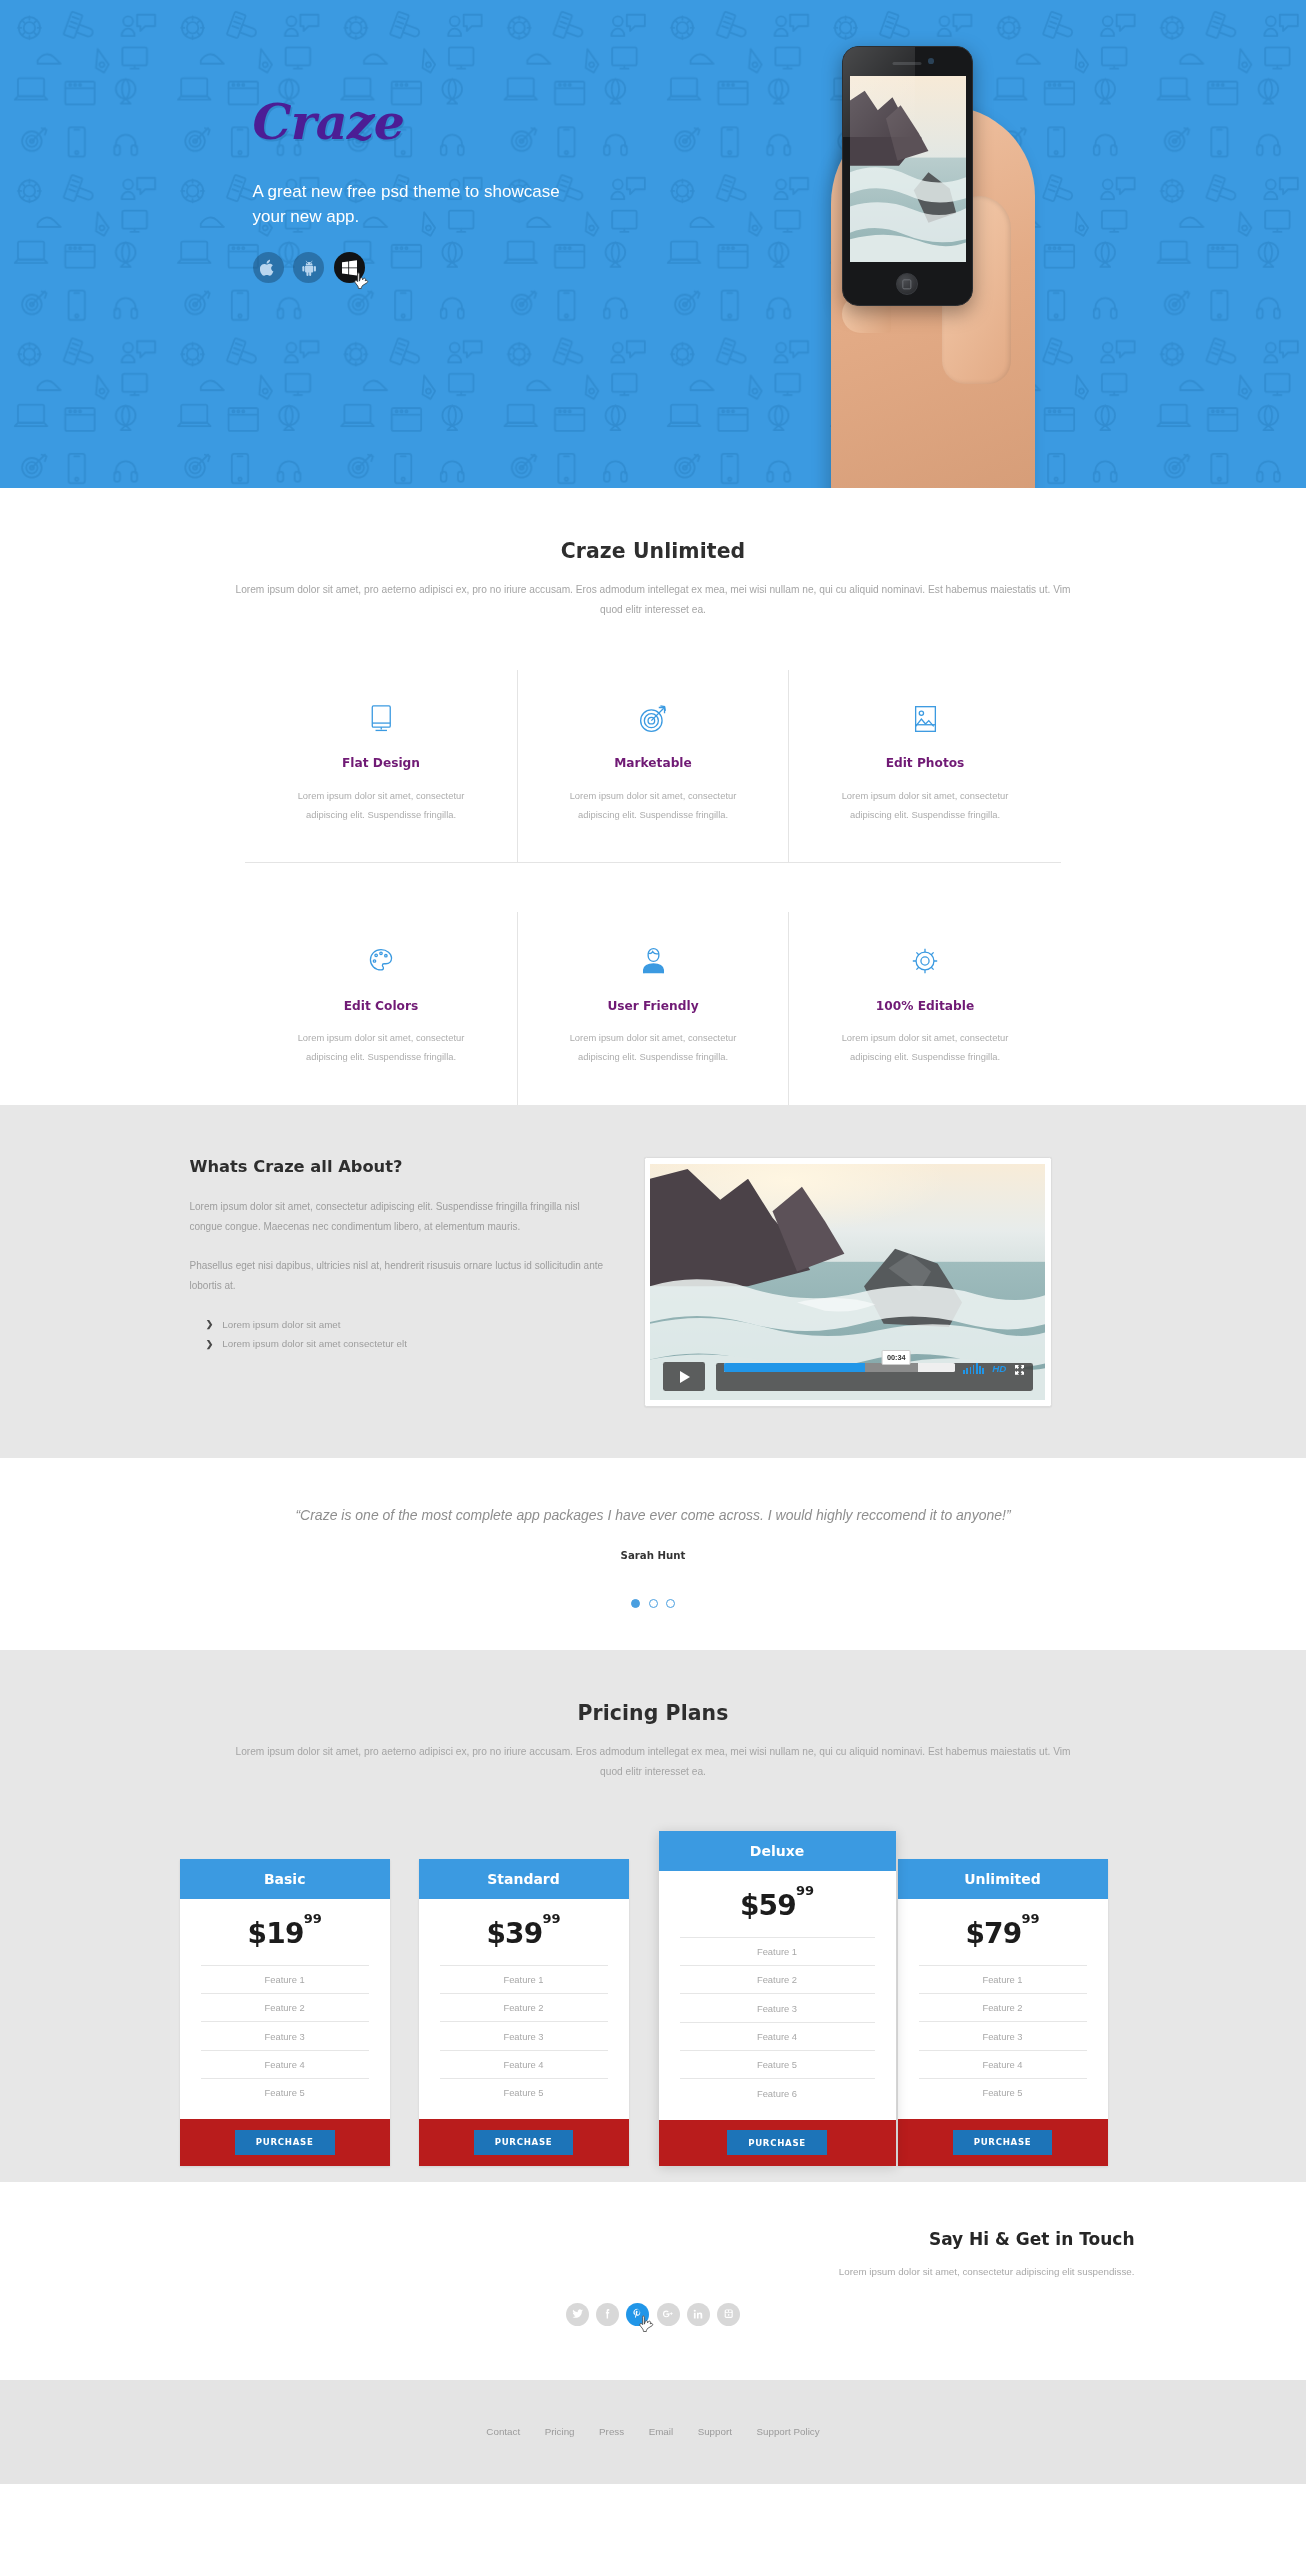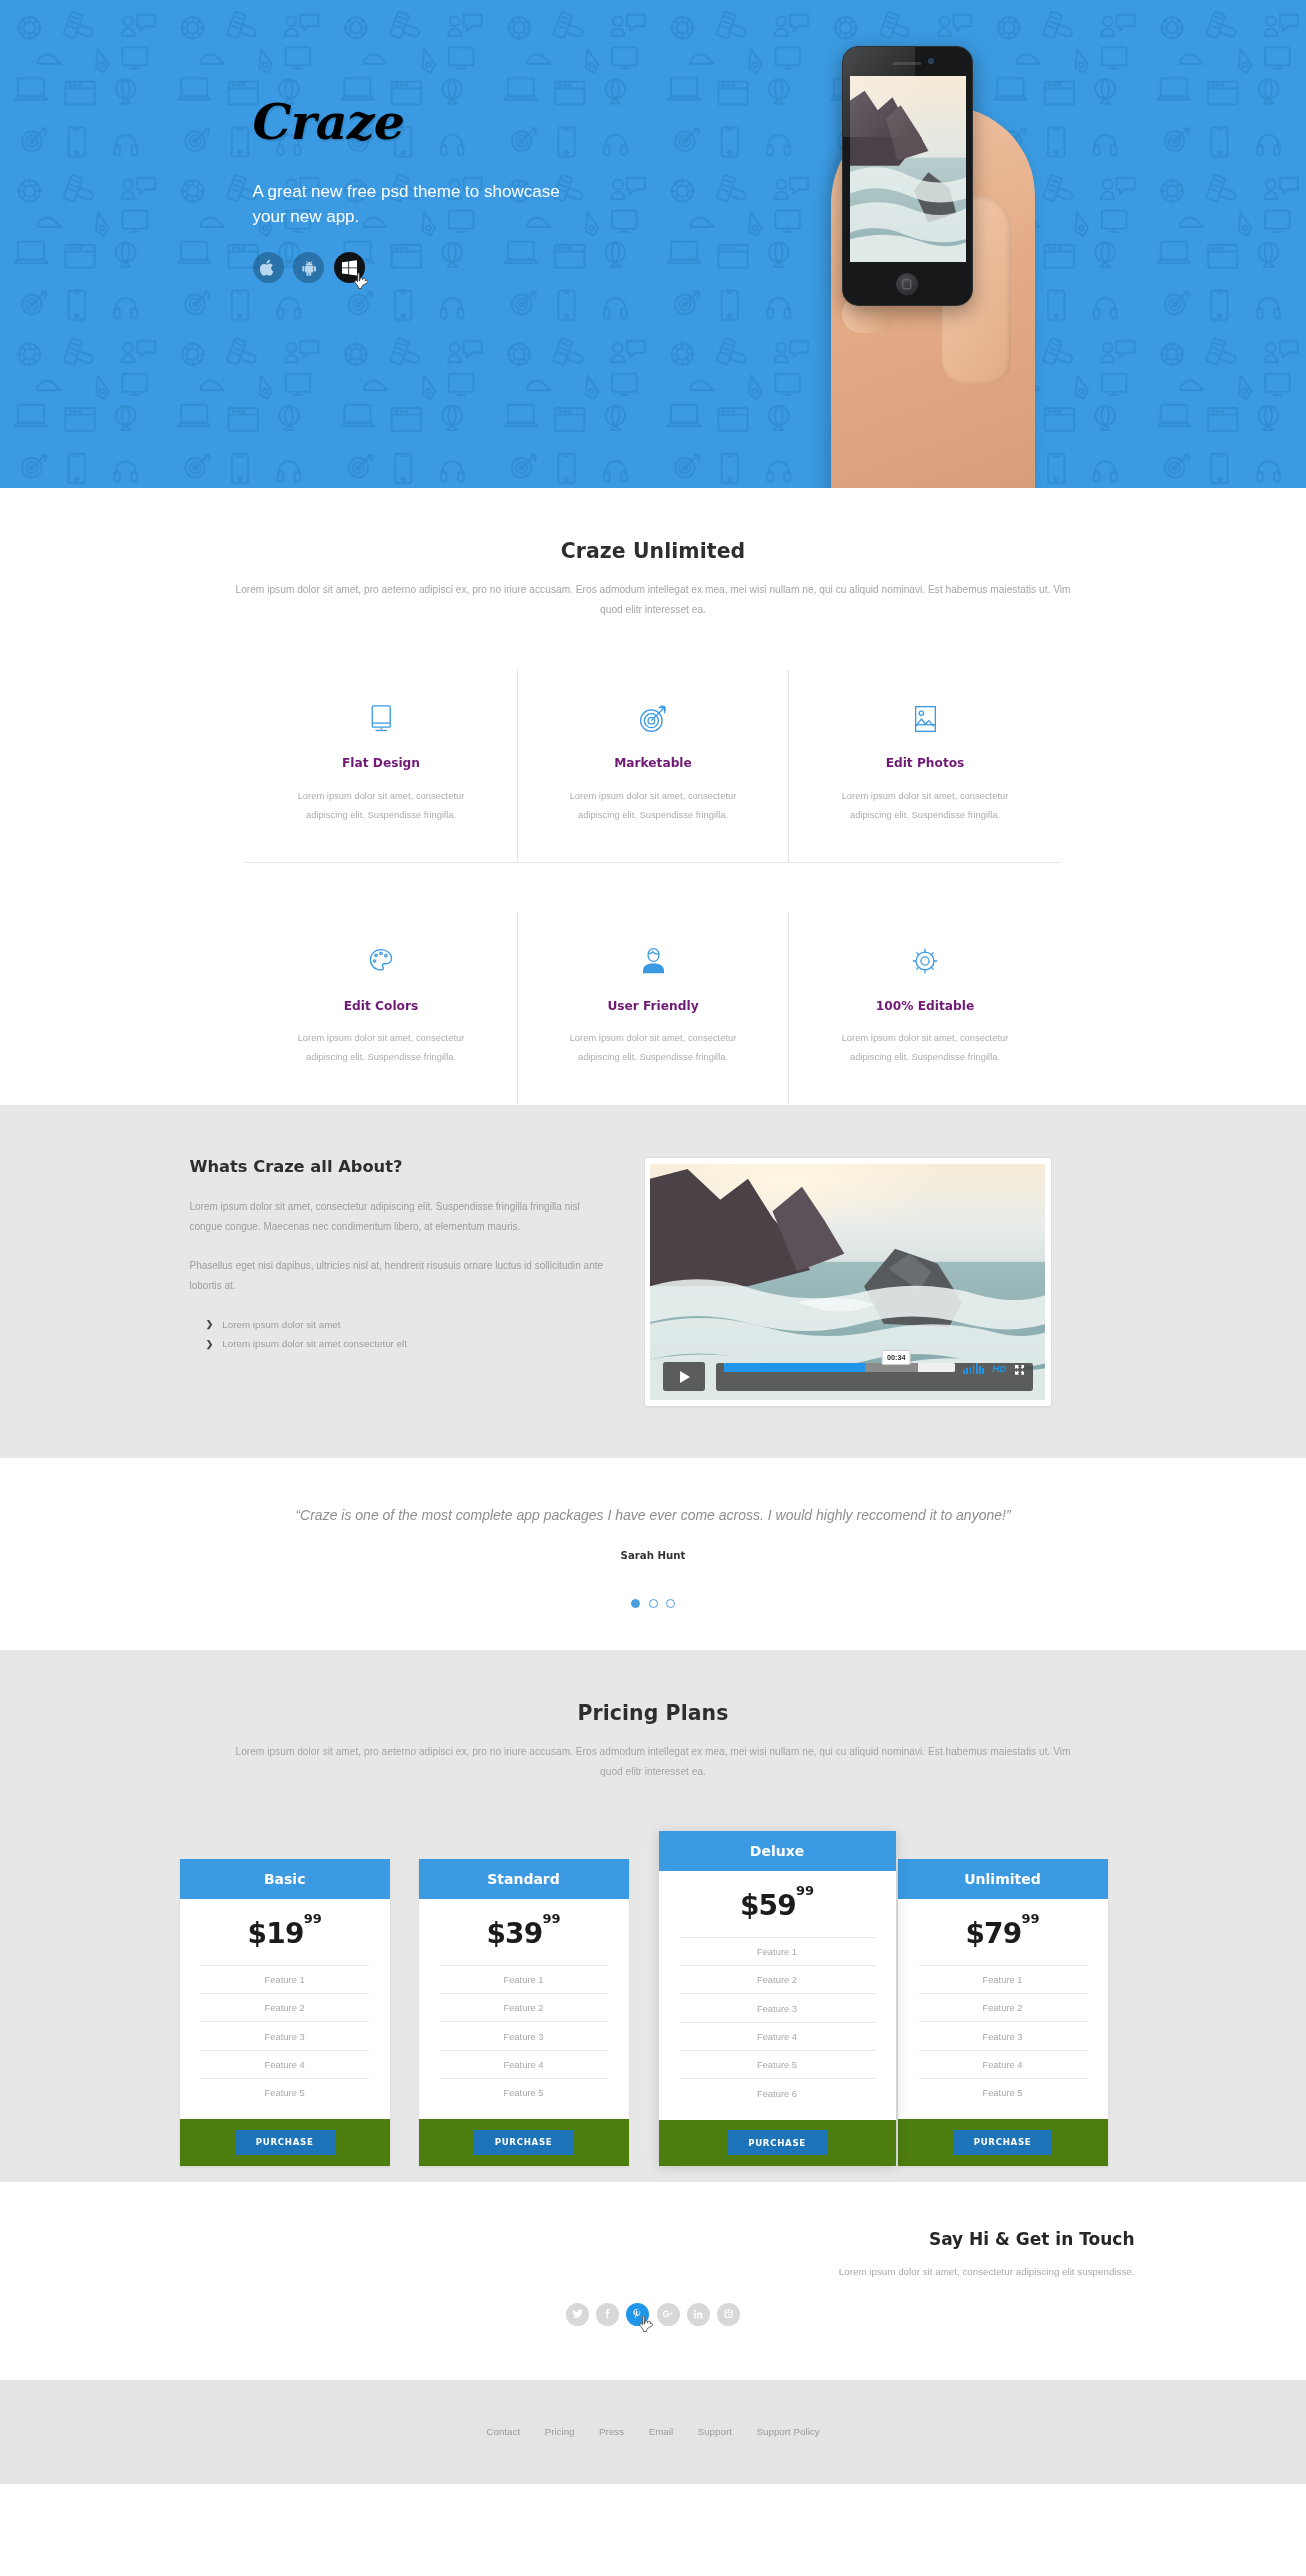--- a/index.html
+++ b/index.html
@@ -33,21 +33,21 @@
   .hero-left {
     position:absolute;
     left:122px; top:98px;
     width:384px;
   }
   .logo {
     font-family:"DejaVu Serif", serif;
     font-style:italic;
     font-weight:bold;
     font-size:49px;
-    color:#000000;
+    color:#4c1d95;
     letter-spacing:-0.8px;
     text-shadow:1.6px 2.4px 0 rgba(30,110,170,.35);
     line-height:1;
     margin-bottom:33px;
   }
   .tagline {
     font-size:17px;
     color:#ffffff;
     line-height:1.45;
     font-weight:400;
@@ -331,21 +331,21 @@
   .plan-price sup { font-size:13px; top:-.75em; position:relative; letter-spacing:0; }
   .plan-feats { list-style:none; padding:0 21px 13px; }
   .plan-feats li {
     text-align:center;
     font-size:9.4px;
     color:#a8a8a8;
     padding:8.2px 0;
     border-top:0.8px solid #e6e6e6;
   }
   .plan-foot {
-    background:#4d7c0f;
+    background:#b91c1c;
     padding:10.6px 0 11.4px;
     text-align:center;
   }
   .purchase {
     display:inline-block;
     background:#1d74b8;
     color:#fff;
     font-size:8.6px;
     font-weight:bold;
     letter-spacing:0.7px;

